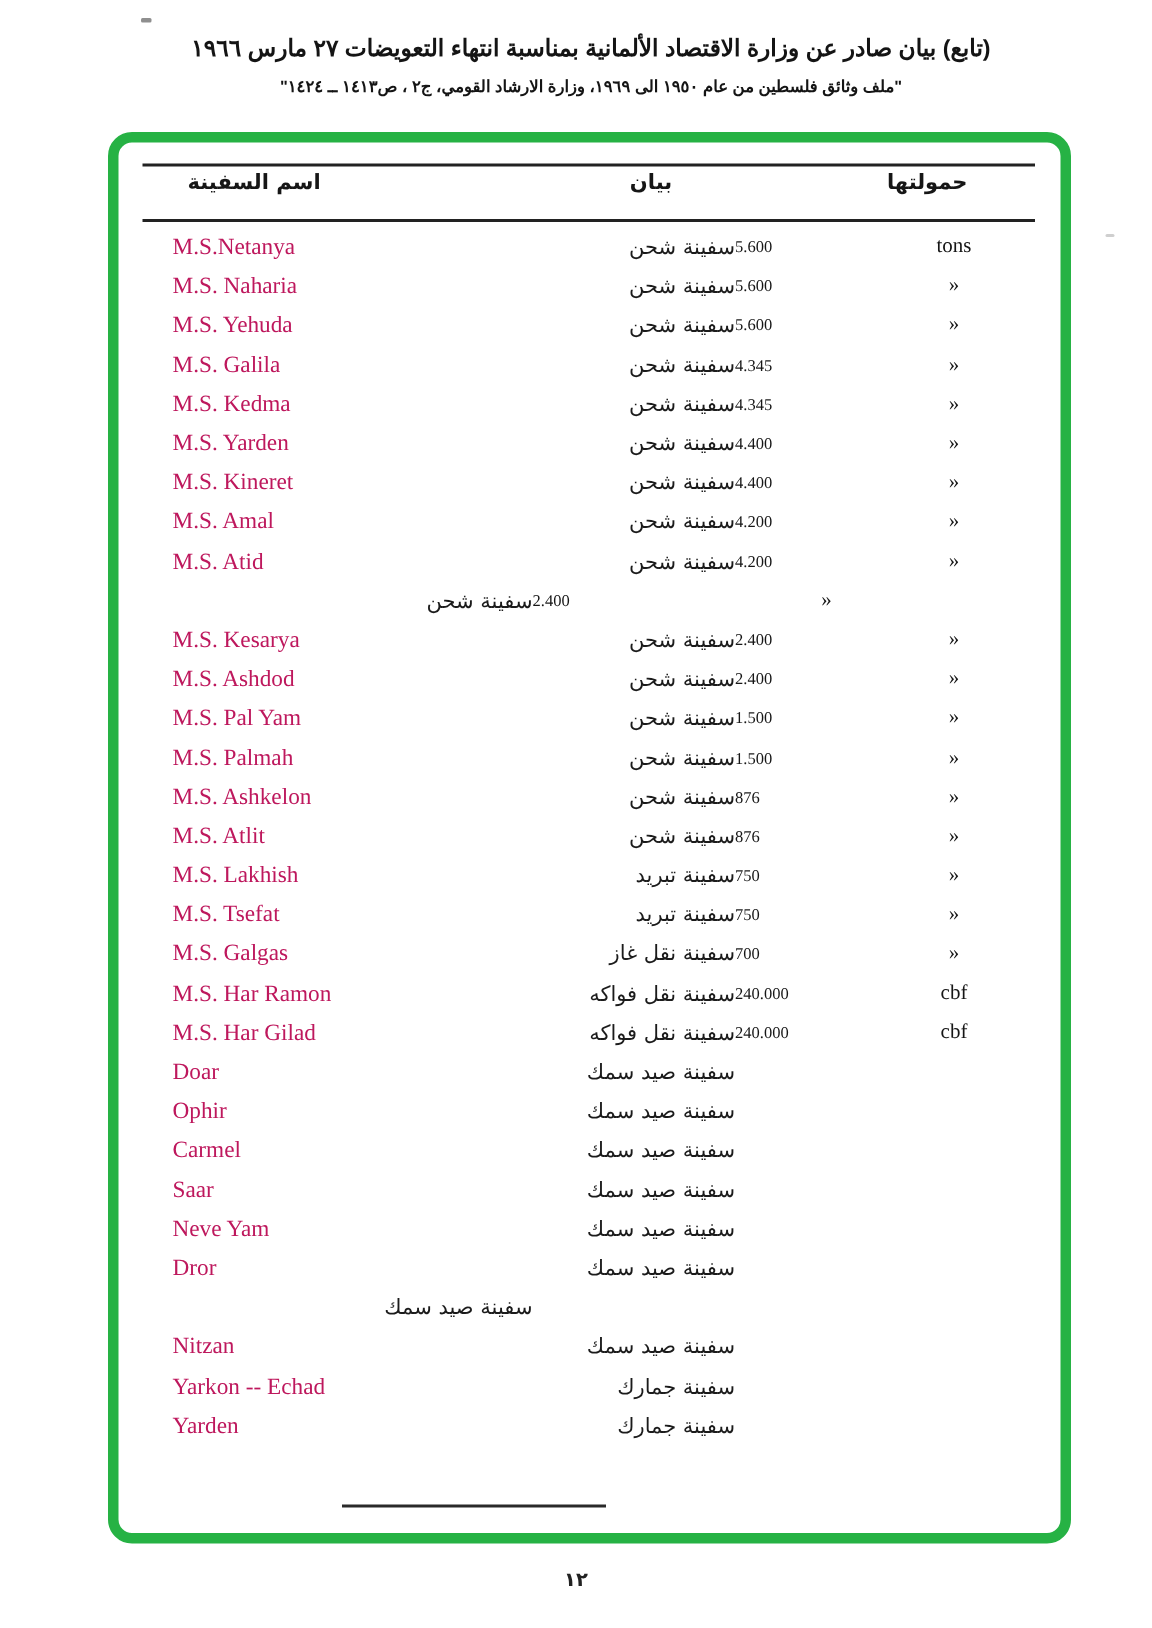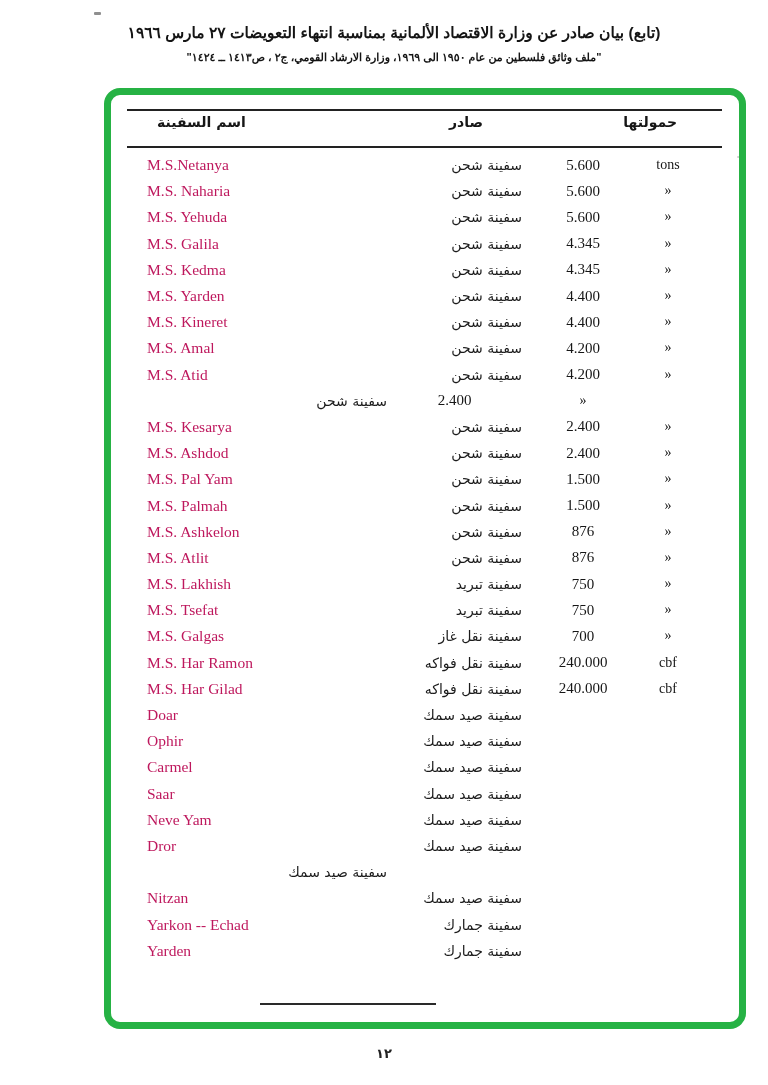--- a/index.html
+++ b/index.html
@@ -22,21 +22,20 @@
   .speck { position:absolute; background:#8f8f8f; border-radius:1px; }
   .speck-tl { left:94px;  top:12px;  width:7px; height:3px; }
   .speck-r1 { left:737px; top:156px; width:6px; height:2px; background:#cfcfcf; }
 
   
   .green-frame {
     position:absolute; left:72px; top:88px;
     width:642px; height:941px; box-sizing:border-box;
     border:7px solid #26b244; border-radius:16px;
     background:transparent;
-    margin-left:32px;
   }
 
   
   .rule-top    { position:absolute; left:16px; right:17px; top:14px; height:2px; background:#222; }
   .rule-bottom { position:absolute; left:16px; right:17px; top:51px; height:2px; background:#222; }
   .col-label {
     position:absolute; top:19px;
     font-family:"DejaVu Sans", sans-serif; font-weight:bold;
     font-size:14px; direction:rtl; color:#161616;
   }
@@ -46,21 +45,21 @@
 
   
   .rows { position:absolute; top:57px; left:0; width:628px; }
   .row {
     display:grid; grid-template-columns:240px 135px 122px 48px;
     padding-left:36px; height:26.2px; align-items:center;
     box-sizing:border-box;
   }
   .c-name { font-family:"Liberation Serif", serif; font-size:15.5px; color:#be185d; white-space:pre; }
   .c-type { font-family:"DejaVu Sans", sans-serif; font-size:14px; text-align:right; direction:rtl; color:#1b1b1b; }
-  .c-ton  { font-family:"Liberation Serif", serif; font-size:15px; text-align:center; color:#161616; }
+  .c-ton  { font-family:"Liberation Serif", serif; font-size:11px; text-align:left; color:#161616; }
   .c-unit { font-family:"Liberation Serif", serif; font-size:14px; text-align:center; color:#161616; }
 
   
   .footnote {
     position:absolute; top:872px; right:212px;
     direction:rtl; font-family:"DejaVu Sans", sans-serif;
     font-size:14.5px; color:#161616;
   }
   .end-rule { position:absolute; top:908px; left:149px; width:176px; height:2px; background:#2a2a2a; }
 
@@ -81,21 +80,21 @@
     <div class="h2">"ملف وثائق فلسطين من عام ١٩٥٠ الى ١٩٦٩، وزارة الارشاد القومي، ج٢ ، ص١٤١٣ ــ ١٤٢٤"</div>
   </div>
 
   <div class="speck speck-tl"></div>
   <div class="speck speck-r1"></div>
 
   <div class="green-frame">
     <div class="rule-top"></div>
 
     <span class="col-label col-label-name">اسم السفينة</span>
-    <span class="col-label col-label-type">صادر</span>
+    <span class="col-label col-label-type">بيان</span>
     <span class="col-label col-label-ton">حمولتها</span>
 
     <div class="rule-bottom"></div>
 
     <div class="rows" id="rows">
         <div class="row">
           <span class="c-name">M.S.Netanya</span>
           <span class="c-type">سفينة شحن</span>
           <span class="c-ton">5.600</span>
           <span class="c-unit">tons</span>

